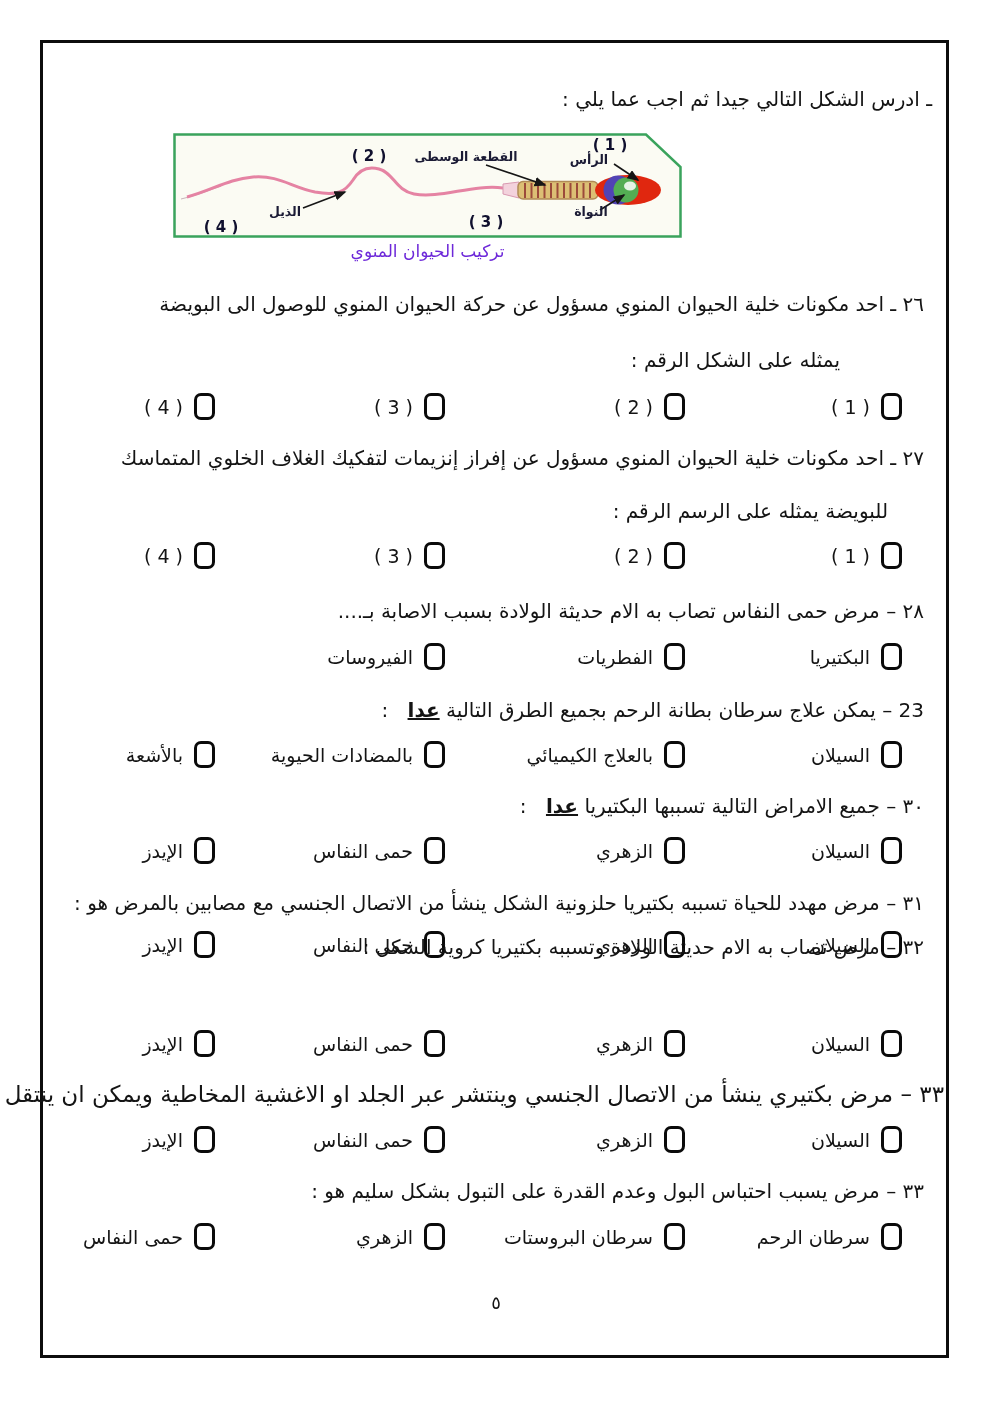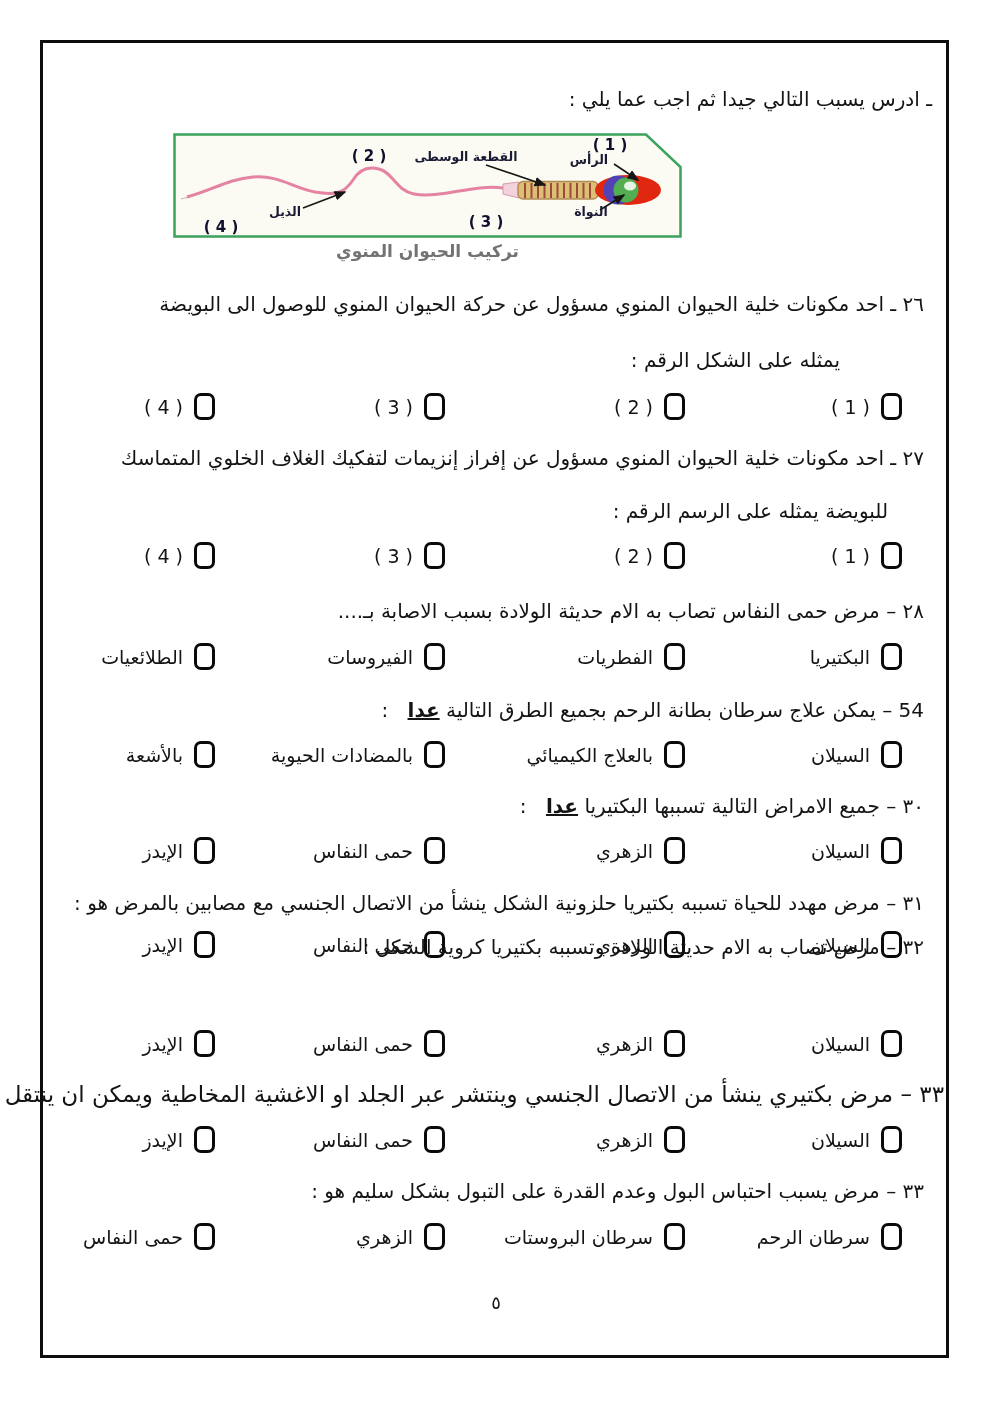--- a/index.html
+++ b/index.html
@@ -27,33 +27,33 @@
   .opt-row .opt:nth-child(4){padding-right:55px;}
   .cb{
     display:inline-block;flex:none;
     width:15px;height:21px;
     border:3px solid #0a0a0a;border-radius:7px;background:#fff;
   }
   .olabel{font-size:19px;line-height:26px;white-space:nowrap;}
   .fig-wrap{position:absolute;left:173px;top:133px;width:509px;height:105px;}
   .fig-caption{
     position:absolute;left:173px;top:241px;width:509px;
-    text-align:center;font-size:17px;font-weight:bold;color:#737373;
+    text-align:center;font-size:17px;font-weight:normal;color:#6d28d9;
   }
   .page-num{position:absolute;left:0;top:1292px;width:992px;text-align:center;font-size:18px;}
   svg text{font-family:"DejaVu Sans", sans-serif;font-size:12.5px;font-weight:bold;fill:#1b1b35;}
   svg text.big{font-size:15px;fill:#10102e;}
 </style>
 </head>
 <body>
 
 <div class="page-border"></div>
 
 <div class="row intro" style="top:84px">
-  <span>ـ ادرس يسبب التالي جيدا ثم اجب عما يلي :</span>
+  <span>ـ ادرس الشكل التالي جيدا ثم اجب عما يلي :</span>
 </div>
 
 <div class="fig-wrap">
   <svg viewBox="0 0 509 105" width="509" height="105">
     <defs>
       <marker id="ah" markerWidth="9" markerHeight="8" refX="6.5" refY="3" orient="auto">
         <path d="M0,0 L7.5,3 L0,6 z" fill="#161616"></path>
       </marker>
     </defs>
     <polygon points="1.5,1.5 473,1.5 507.5,34 507.5,103.5 1.5,103.5" fill="#fbfbf3" stroke="#3aa35c" stroke-width="2.5"></polygon>
@@ -137,27 +137,23 @@
       <span class="olabel">البكتيريا</span>
     </div>
   <div class="opt">
       <span class="cb"></span>
       <span class="olabel">الفطريات</span>
     </div>
   <div class="opt">
       <span class="cb"></span>
       <span class="olabel">الفيروسات</span>
     </div>
-  <div class="opt">
-      <span class="cb"></span>
-      <span class="olabel">الطلائعيات</span>
-    </div>
-</div>
-
-<div class="row qline" style="top:695px"><span>54 – يمكن علاج سرطان بطانة الرحم بجميع الطرق التالية </span><strong class="em">عدا</strong><span> :</span></div>
+</div>
+
+<div class="row qline" style="top:695px"><span>23 – يمكن علاج سرطان بطانة الرحم بجميع الطرق التالية </span><strong class="em">عدا</strong><span> :</span></div>
 <div class="row opt-row" style="top:741px">
   <div class="opt">
       <span class="cb"></span>
       <span class="olabel">السيلان</span>
     </div>
   <div class="opt">
       <span class="cb"></span>
       <span class="olabel">بالعلاج الكيميائي</span>
     </div>
   <div class="opt">

